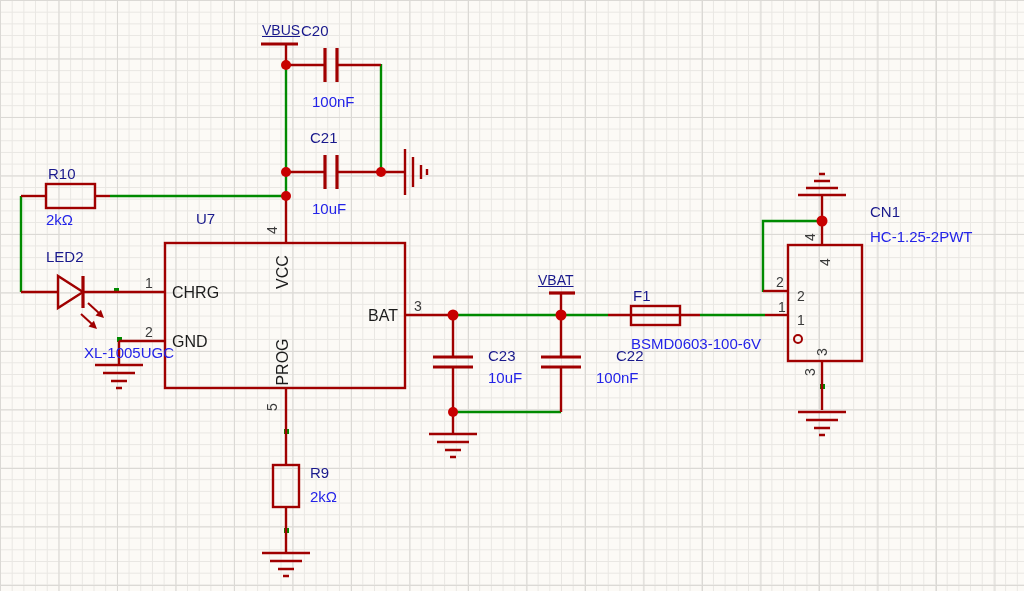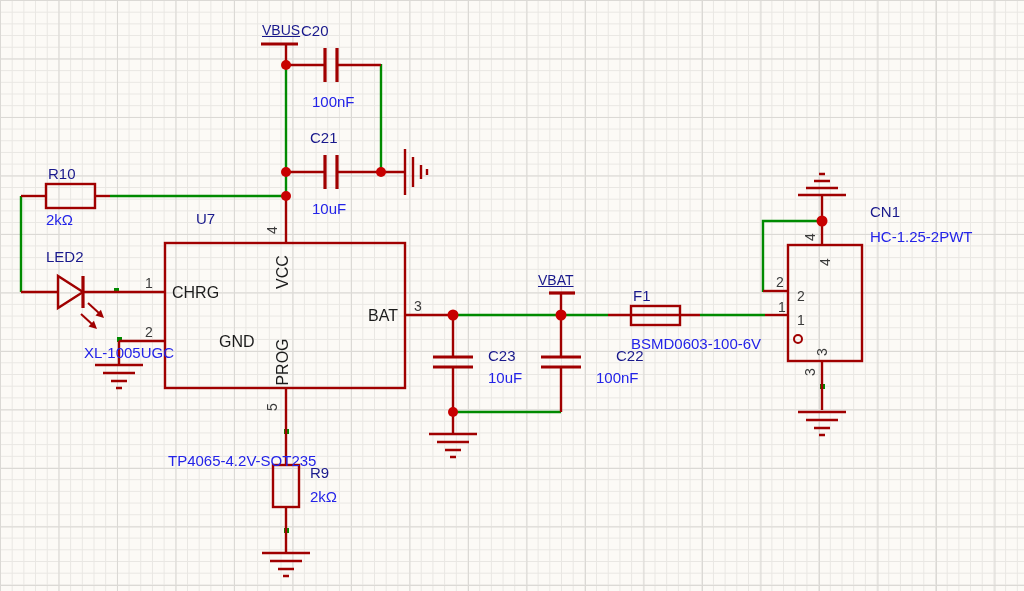--- a/index.html
+++ b/index.html
@@ -179,39 +179,38 @@
   <div class="lbl des" style="left:310px;top:129px;">C21</div>
   <div class="lbl val" style="left:312px;top:200px;">10uF</div>
 
   <div class="lbl des" style="left:48px;top:165px;">R10</div>
   <div class="lbl val" style="left:46px;top:211px;">2kΩ</div>
 
   <div class="lbl des" style="left:46px;top:248px;">LED2</div>
   <div class="lbl val" style="left:44px;top:344px;margin-left:40px;">XL-1005UGC</div>
 
   <div class="lbl des" style="left:196px;top:210px;">U7</div>
-  <div class="lbl val" style="left:168px;top:452px;">TP4065-4.2V-SOT235</div>
 
   <div class="lbl des" style="left:310px;top:464px;">R9</div>
   <div class="lbl val" style="left:310px;top:488px;">2kΩ</div>
 
   <div class="lbl des" style="left:488px;top:347px;">C23</div>
   <div class="lbl val" style="left:488px;top:369px;">10uF</div>
 
   <div class="lbl des" style="left:596px;top:347px;margin-left:20px;">C22</div>
   <div class="lbl val" style="left:596px;top:369px;">100nF</div>
 
   <div class="lbl des" style="left:633px;top:287px;">F1</div>
   <div class="lbl val" style="left:631px;top:335px;">BSMD0603-100-6V</div>
 
   <div class="lbl des" style="left:870px;top:203px;">CN1</div>
   <div class="lbl val" style="left:870px;top:228px;">HC-1.25-2PWT</div>
 
   <div class="lbl pn" style="left:172px;top:284px;">CHRG</div>
-  <div class="lbl pn" style="left:172px;top:333px;margin-left:47px;">GND</div>
+  <div class="lbl pn" style="left:172px;top:333px;">GND</div>
   <div class="lbl pn" style="left:368px;top:307px;">BAT</div>
   <div class="lbl pn rot" style="left:283px;top:272px;">VCC</div>
   <div class="lbl pn rot" style="left:283px;top:362px;">PROG</div>
 
   <div class="lbl num" style="left:145px;top:275px;">1</div>
   <div class="lbl num" style="left:145px;top:324px;">2</div>
   <div class="lbl num" style="left:414px;top:298px;">3</div>
   <div class="lbl num rot" style="left:272px;top:230px;">4</div>
   <div class="lbl num rot" style="left:272px;top:407px;">5</div>
 

